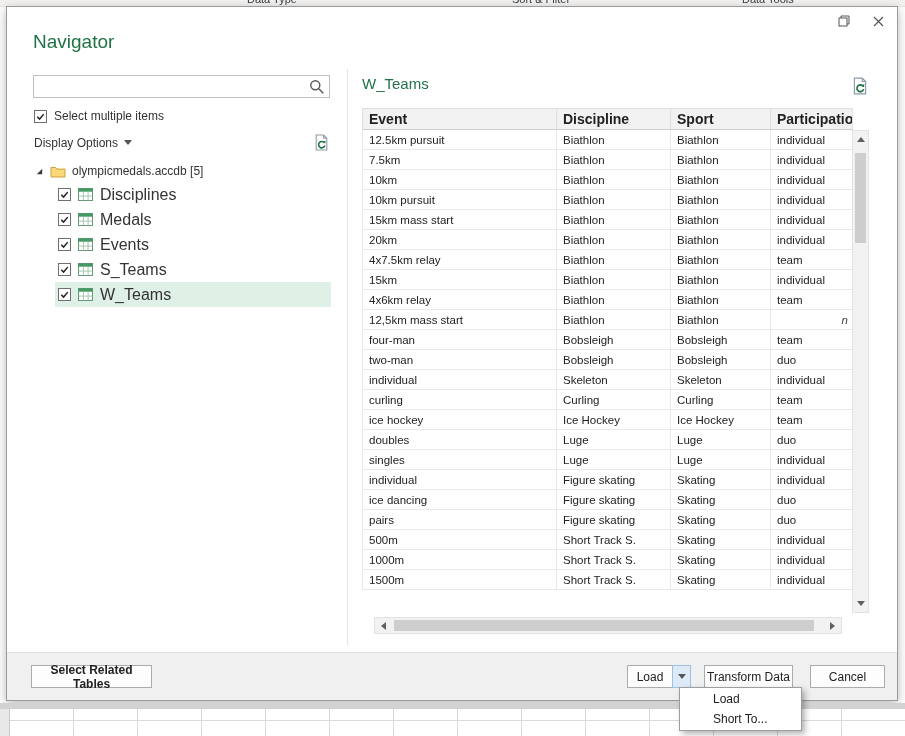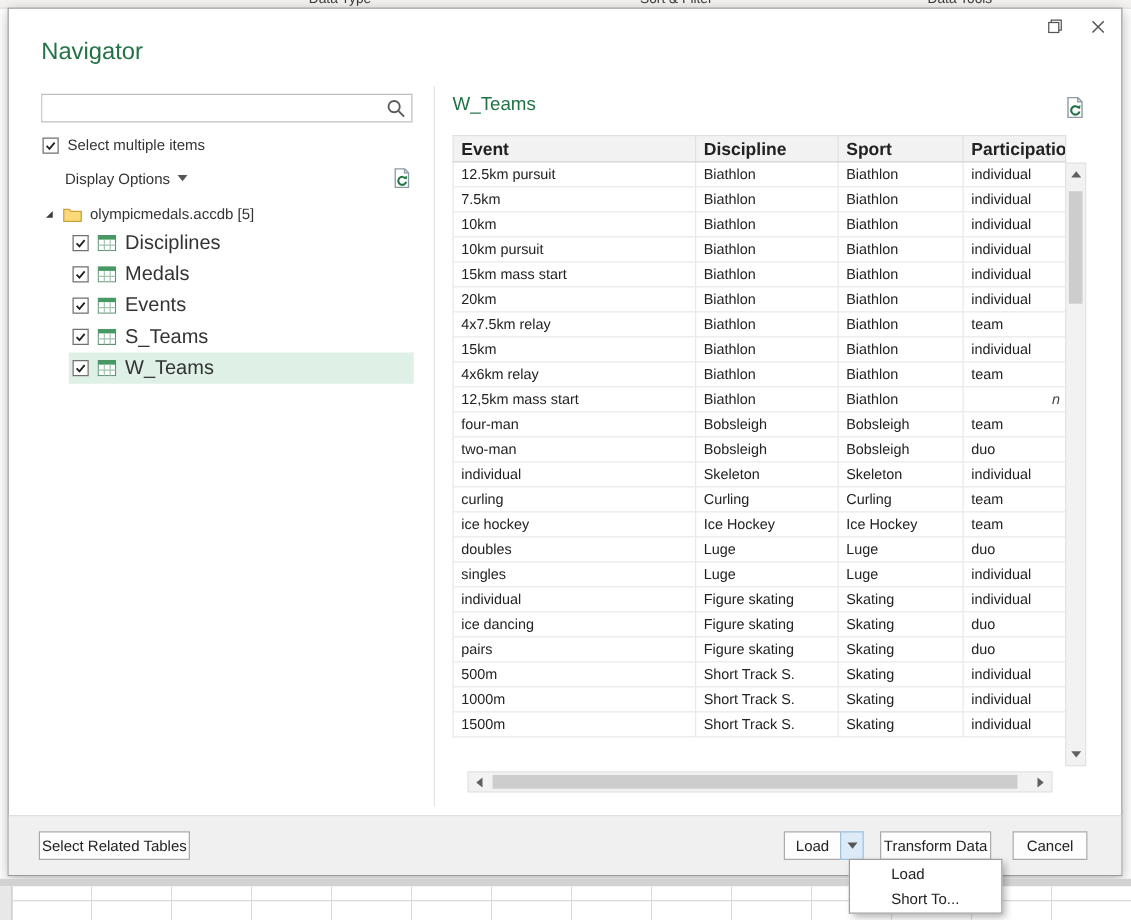--- a/index.html
+++ b/index.html
@@ -69,26 +69,26 @@
   .tri.t-up   { border-left:4px solid transparent; border-right:4px solid transparent; border-bottom:5px solid #606060; }
   .tri.t-down { border-left:4px solid transparent; border-right:4px solid transparent; border-top:5px solid #606060; }
   .tri.t-left { border-top:4px solid transparent; border-bottom:4px solid transparent; border-right:5px solid #606060; }
   .tri.t-right{ border-top:4px solid transparent; border-bottom:4px solid transparent; border-left:5px solid #606060; }
   .vthumb { position:absolute; left:2px; top:22px; width:11px; height:90px; background:#cdcdcd; }
   .hthumb { position:absolute; top:2px; left:19px; right:27px; height:11px; background:#cdcdcd; }
 
   
   .footer { position:absolute; left:0; right:0; top:645px; bottom:0; background:#f0f0f0; border-top:1px solid #dfdfdf; }
   .btn { position:absolute; top:12px; height:23px; background:#fdfdfd; border:1px solid #ababab; font-family:inherit; font-size:12px; color:#222; display:flex; align-items:center; justify-content:center; cursor:default; }
-  .btn-related { left:24px; width:121px; }
+  .btn-related { left:24px; width:121px;font-weight:bold; }
   .split { position:absolute; left:620px; top:12px; display:flex; }
   .split .btn-load { position:static; width:46px; height:23px; }
   .split .btn-load-arrow { position:static; width:19px; height:23px; margin-left:-1px; background:#dcebf7; border-color:#9ec1e0; }
   .btn-transform { left:697px; width:89px; }
-  .btn-cancel { left:803px; width:60px; }
+  .btn-cancel { left:803px; width:75px; }
 
   
   .load-menu { position:absolute; left:679px; top:687px; width:123px; background:#fff; border:1px solid #9e9e9e; box-shadow:3px 3px 6px rgba(0,0,0,.3); z-index:20; padding:1px 0; }
   .menu-item { height:20px; line-height:20px; padding-left:33px; font-size:12px; color:#222; cursor:default; }
 </style>
 </head>
 <body>
 
 <div class="screen">
 
@@ -127,21 +127,21 @@
     <label class="chk-row">
       <span class="checkbox">
         <svg viewBox="0 0 12 12">
             <path d="M2.5 6.2 5 8.8 9.5 3.4" fill="none" stroke="#222" stroke-width="1.6"></path>
           </svg>
       </span>
       <span>Select multiple items</span>
     </label>
 
     <div class="disp-row">
-      <span style="display:flex;align-items:center;margin-left:18px;">
+      <span style="display:flex;align-items:center;">
         <span>Display Options</span>
         <span class="caret-down"></span>
       </span>
       <span class="spacer"></span>
       <svg class="mini-ico" viewBox="0 0 16 16">
         <path d="M3 1 h7 l3 3 v11 H3 z" fill="#fff" stroke="#8c9aa5"></path>
         <path d="M10 1 v3 h3" fill="none" stroke="#8c9aa5"></path>
         <path d="M10.8 8.4 A3 3 0 1 0 11.2 10.8" stroke="#217346" stroke-width="1.5" fill="none"></path>
         <path d="M11.9 6.2 l-0.3 2.8 -2.4-1.2 z" fill="#217346"></path>
       </svg>

